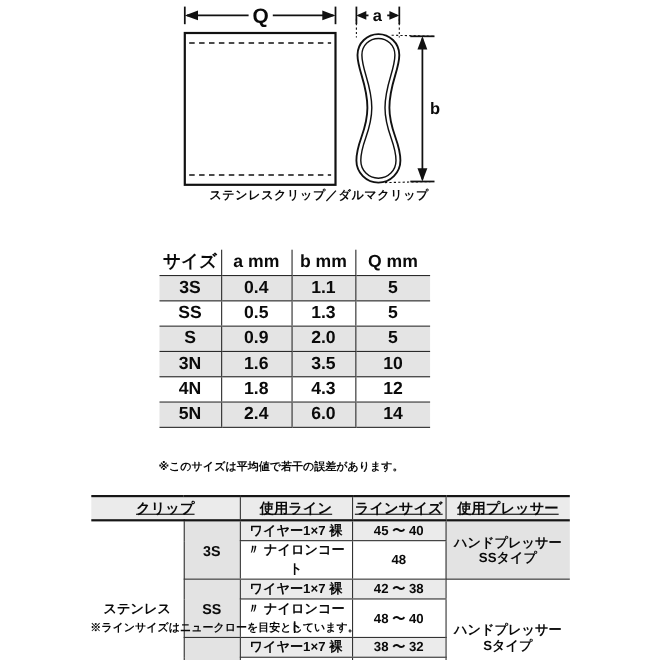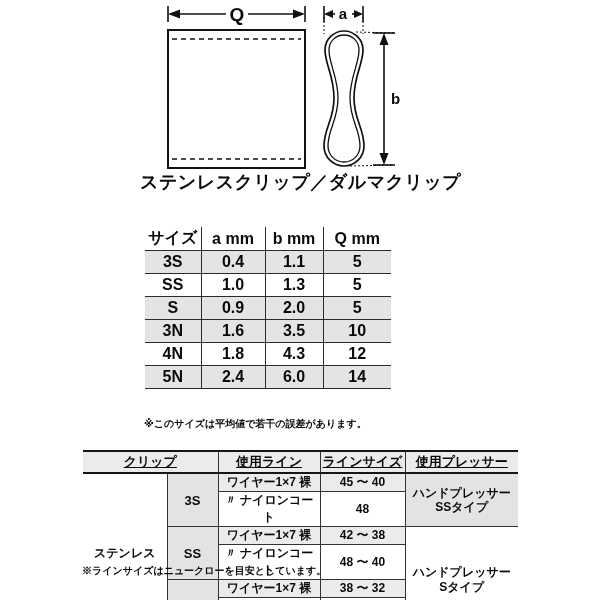--- a/index.html
+++ b/index.html
@@ -3,22 +3,22 @@
 <meta charset="utf-8">
 <style>
   html,body{margin:0;padding:0;background:#fff;}
   .page{
     position:relative;width:600px;height:600px;background:#fff;overflow:hidden;
     font-family:"Liberation Sans","DejaVu Sans",sans-serif;color:#0a0a0a;font-weight:bold;
   }
   
   .diagram-svg{position:absolute;left:0;top:0;}
   .diagram-caption{
-    position:absolute;left:140px;top:170px;width:250px;text-align:center;
-    font-size:18px;letter-spacing:.5px;white-space:nowrap;
+    position:absolute;left:140px;top:170px;width:250px;text-align:right;
+    font-size:11px;letter-spacing:.5px;white-space:nowrap;
   }
   
   table{border-collapse:collapse;table-layout:fixed;}
   .size-table{
     position:absolute;left:145px;top:227px;font-size:16px;text-align:center;
   }
   .size-table th,.size-table td{
     padding:0;height:22px;border-bottom:1.5px solid #2a2a2a;vertical-align:middle;
   }
   .size-table th{height:23px;background:#fff;}
@@ -117,21 +117,21 @@
     </thead>
     <tbody>
       <tr class="shaded">
         <td>3S</td>
         <td>0.4</td>
         <td>1.1</td>
         <td>5</td>
       </tr>
       <tr>
         <td>SS</td>
-        <td>1.0</td>
+        <td>0.5</td>
         <td>1.3</td>
         <td>5</td>
       </tr>
       <tr class="shaded">
         <td>S</td>
         <td>0.9</td>
         <td>2.0</td>
         <td>5</td>
       </tr>
       <tr class="shaded">

